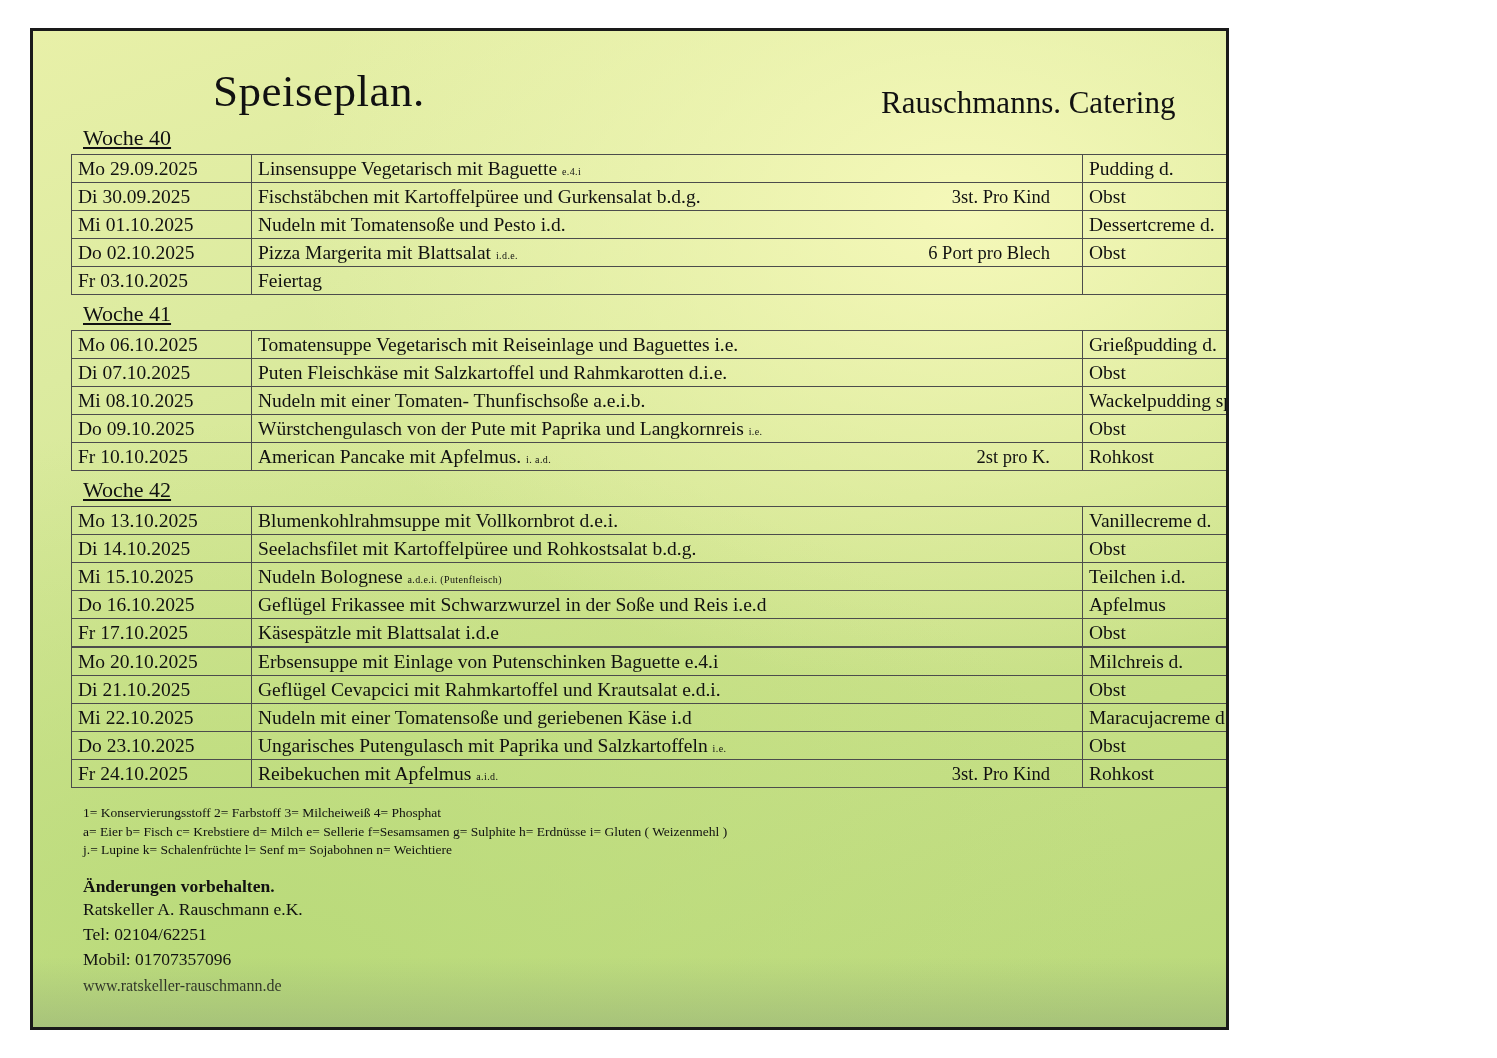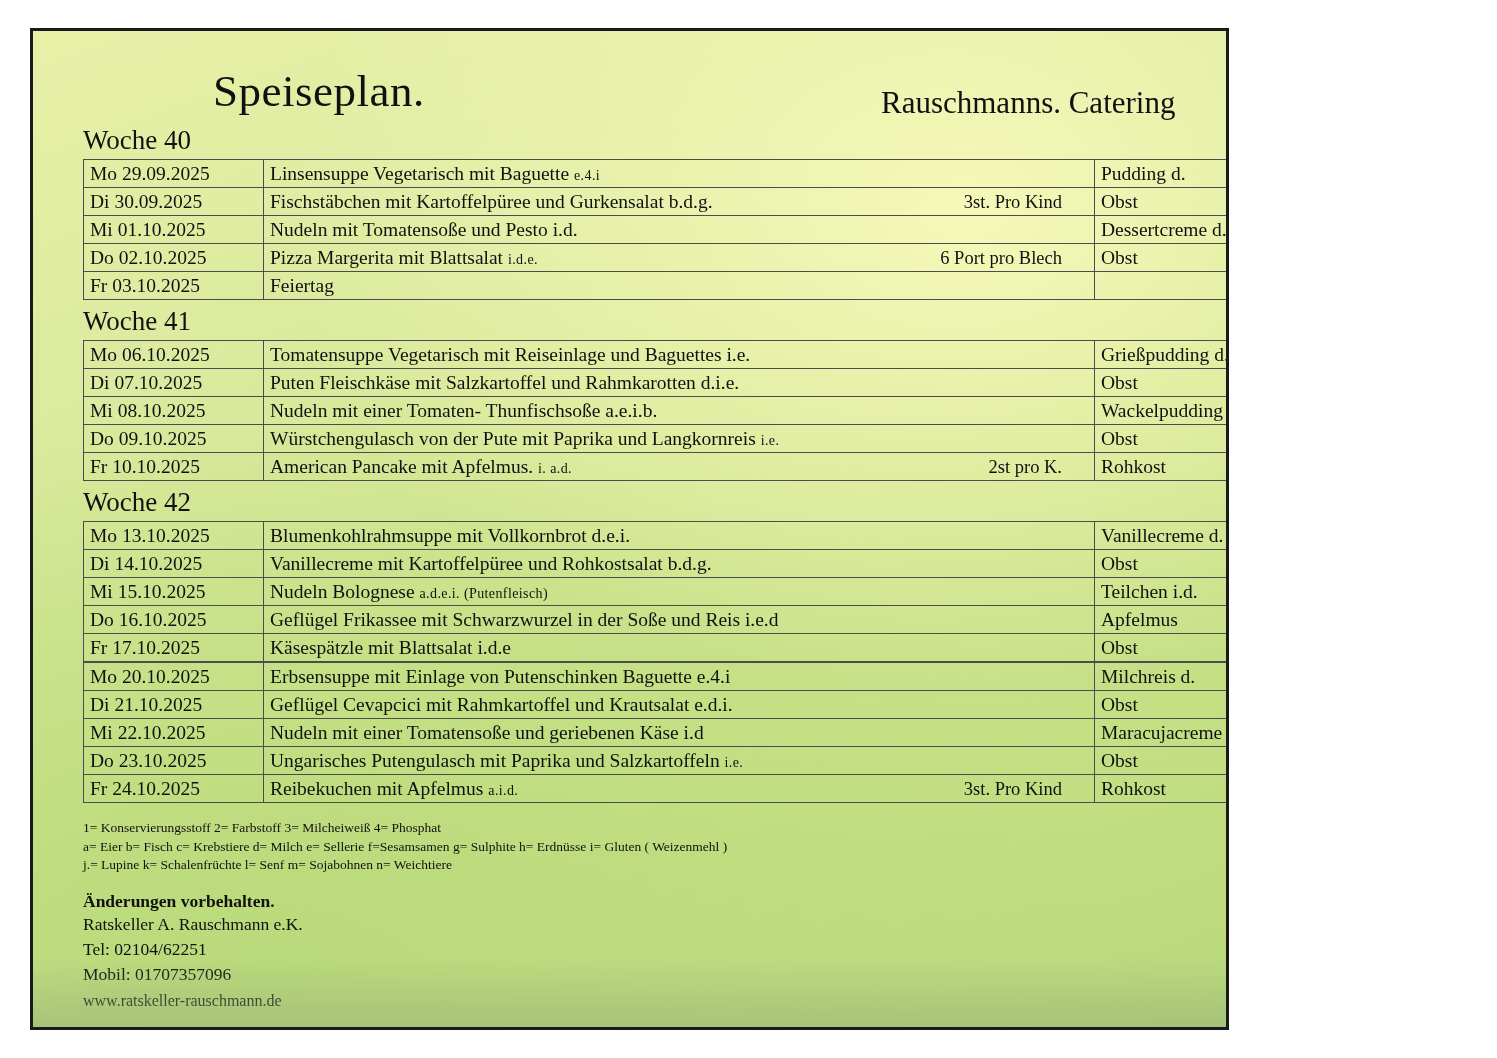--- a/index.html
+++ b/index.html
@@ -58,27 +58,28 @@
     color: #111;
   }
   .brand {
     position: absolute;
     left: 820px;
     top: 28px;
     font-size: 31px;
     color: #111;
   }
   .week-label {
-    font-size: 27px;
+    font-size: 22px;
     color: #111;
     margin: 6px 0 3px 22px;
+    text-decoration: underline;
   }
   table.menu {
     width: 1270px;
-    margin-left: 22px;
+    margin-left: 10px;
     border-collapse: collapse;
     table-layout: fixed;
   }
   table.menu td {
     border: 1px solid #4c4c4c;
     padding: 1px 6px;
     font-size: 19.5px;
     color: #111;
     height: 25px;
     vertical-align: middle;
@@ -88,21 +89,21 @@
   td.c-dish { width: 818px; position: relative; }
   td.c-dessert { width: 285px; }
   .dish-wrap {
     display: flex;
     align-items: baseline;
     justify-content: space-between;
     gap: 12px;
   }
   .dish-main { white-space: nowrap; overflow: hidden; }
   .allerg {
-    font-size: 14px;
+    font-size: 10px;
     letter-spacing: 0.4px;
     text-align: right;
   }
   .note {
     font-weight: normal;
     font-size: 18.5px;
     white-space: nowrap;
     padding-right: 26px;
   }
   .dessert-allerg {
@@ -264,21 +265,21 @@
                 <span class="dish-main"><span>Blumenkohlrahmsuppe mit Vollkornbrot d.e.i.</span> <span class="allerg"></span></span>
                 <span class="note"></span>
               </div>
             </td>
             <td class="c-dessert"><span>Vanillecreme d.</span> <span class="dessert-allerg"></span></td>
           </tr>
           <tr>
             <td class="c-date">Di  14.10.2025</td>
             <td class="c-dish">
               <div class="dish-wrap">
-                <span class="dish-main"><span>Vanillecreme mit Kartoffelpüree und Rohkostsalat b.d.g.</span> <span class="allerg"></span></span>
+                <span class="dish-main"><span>Seelachsfilet mit Kartoffelpüree und Rohkostsalat b.d.g.</span> <span class="allerg"></span></span>
                 <span class="note"></span>
               </div>
             </td>
             <td class="c-dessert"><span>Obst</span> <span class="dessert-allerg"></span></td>
           </tr>
           <tr>
             <td class="c-date">Mi 15.10.2025</td>
             <td class="c-dish">
               <div class="dish-wrap">
                 <span class="dish-main"><span>Nudeln Bolognese</span> <span class="allerg">a.d.e.i.   (Putenfleisch)</span></span>

